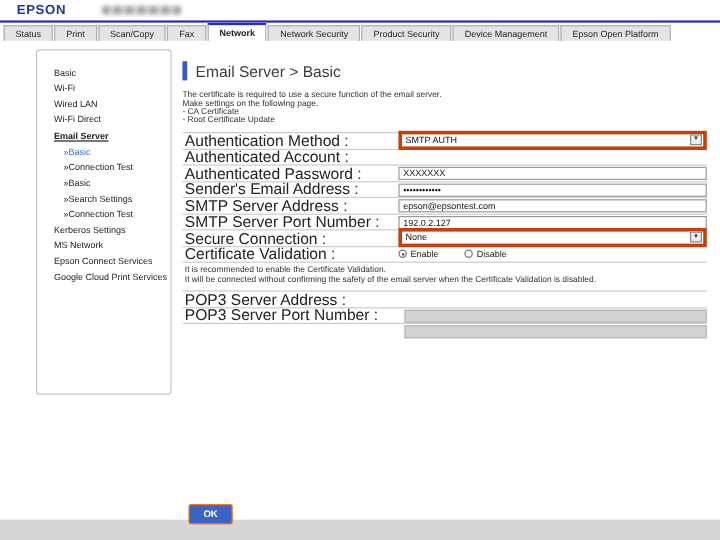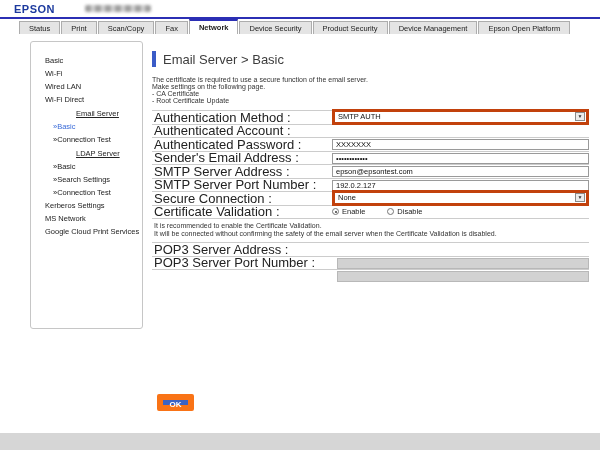--- a/index.html
+++ b/index.html
@@ -10,32 +10,32 @@
 
   
   .hdr { height:17px; display:flex; align-items:center; padding-left:14px; }
   .logo { color:#1c3a9e; font-weight:bold; font-size:11px; letter-spacing:.5px; }
   .model-redacted { margin-left:30px; width:66px; height:7px; border-radius:2px;
     background:repeating-linear-gradient(90deg,#8f8f8f 0 6px,#c9c9c9 6px 10px);
     filter:blur(1.6px); opacity:.85; }
   .topline { height:2px; background:#2b2fb4; }
 
   
-  .tabbar { display:flex; height:15px; padding-left:19px; background:#fff; }
+  .tabbar { display:flex; height:15px; padding-left:3px; background:#fff; }
   .tab { font-size:7.5px; color:#222; background:#e4e4e4; border:1px solid #adadad;
     border-bottom:none; margin-top:2px; margin-right:1px; padding:0 9px;
     display:flex; align-items:center; white-space:nowrap; cursor:pointer; }
   .tab.active { margin-top:0; border-top:2px solid #2b2fb4; background:#fff; font-weight:bold; }
 
   
   .content { display:flex; padding-top:7px; }
   .sidebar { margin-left:30px; width:113px; height:288px; border:1px solid #c6c6c6;
     border-radius:3px; padding:12px 4px 10px 14px; font-size:7.5px; color:#222; flex-shrink:0; }
   .sb-item, .sb-section, .sb-sub { line-height:13px; cursor:pointer; white-space:nowrap; }
-  .sb-section { font-weight:normal; text-decoration:underline; margin-top:1px;margin-left:31px; }
+  .sb-section { font-weight:bold; text-decoration:underline; margin-top:1px; }
   .sb-sub { padding-left:8px; }
   .sb-sub.selected { color:#3a6bd8; }
 
   .main { flex:1; padding-left:9px; padding-right:11px; position:relative; }
   .title-row { margin-top:10px; display:flex; align-items:center; }
   .title-accent { width:4px; height:16px; background:#3a5bc7; margin-right:7px; flex-shrink:0; }
   .page-title { font-size:13px; font-weight:normal; color:#3d3d3d; }
   .desc { margin-top:9px; font-size:7px; line-height:7px; color:#333; }
 
   
@@ -54,63 +54,63 @@
     background:#ececec; font-size:5px; line-height:7px; text-align:center; color:#333; flex-shrink:0; }
   .radio-group { display:flex; align-items:center; gap:22px; font-size:7.5px; color:#222; }
   .radio { display:flex; align-items:center; cursor:pointer; }
   .rb { width:7px; height:7px; border:1px solid #777; border-radius:50%; background:#fcfcfc;
     margin-right:3px; position:relative; flex-shrink:0; }
   .rb.sel::after { content:""; position:absolute; left:1.5px; top:1.5px; right:1.5px; bottom:1.5px;
     background:#3c3c3c; border-radius:50%; }
   .note { border-top:1px solid #cccccc; font-size:7px; line-height:8px; color:#333;
     padding:3px 0 4px 2px; }
 
-  .ok-button { position:absolute; left:157px; top:394px; width:37px; height:17px;
-    background:#3b63c4; border:6px solid #f97316; border-radius:2px; color:#fff;
+  .ok-button { position:absolute; left:157px; top:420px; width:37px; height:17px;
+    background:#3b63c4; border:1px solid #f97316; border-radius:2px; color:#fff;
     font-weight:bold; font-size:8px; font-family:inherit; cursor:pointer; }
 </style>
 </head>
 <body>
 
 <div class="page">
 
   <div class="hdr">
     <span class="logo">EPSON</span>
     <span class="model-redacted"></span>
   </div>
   <div class="topline"></div>
 
   <div class="tabbar">
     <div class="tab">Status</div>
     <div class="tab">Print</div>
     <div class="tab">Scan/Copy</div>
     <div class="tab">Fax</div>
     <div class="tab active">Network</div>
-    <div class="tab">Device Security</div>
+    <div class="tab">Network Security</div>
     <div class="tab">Product Security</div>
     <div class="tab">Device Management</div>
     <div class="tab">Epson Open Platform</div>
   </div>
 
   <div class="content">
 
     <div class="sidebar">
       <div class="sb-item">Basic</div>
       <div class="sb-item">Wi-Fi</div>
       <div class="sb-item">Wired LAN</div>
       <div class="sb-item">Wi-Fi Direct</div>
       <div class="sb-section">Email Server</div>
       <div class="sb-sub selected">»Basic</div>
       <div class="sb-sub">»Connection Test</div>
-      <div class="sb-section">LDAP Server</div>
       <div class="sb-sub">»Basic</div>
       <div class="sb-sub">»Search Settings</div>
       <div class="sb-sub">»Connection Test</div>
       <div class="sb-item">Kerberos Settings</div>
       <div class="sb-item">MS Network</div>
+      <div class="sb-item">Epson Connect Services</div>
       <div class="sb-item">Google Cloud Print Services</div>
     </div>
 
     <div class="main">
       <div class="title-row">
         <span class="title-accent"></span>
         <span class="page-title">Email Server &gt; Basic</span>
       </div>
 
       <div class="desc">

